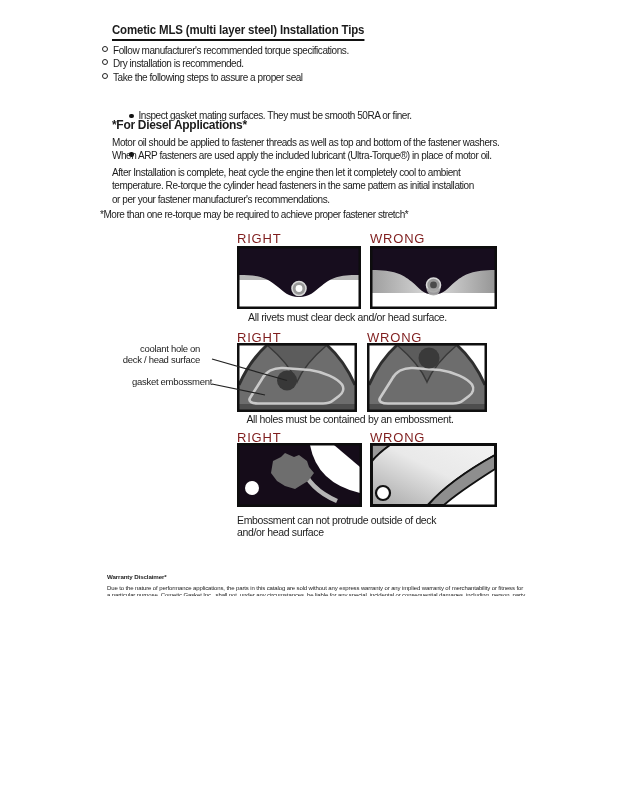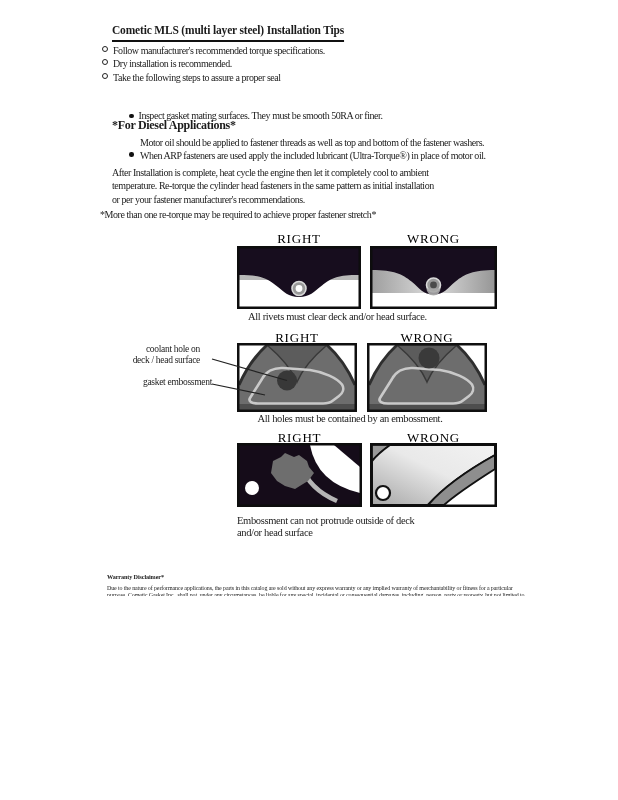--- a/index.html
+++ b/index.html
@@ -1,39 +1,39 @@
 <!DOCTYPE html>
 <html><head>
 <meta charset="utf-8">
 <style>
   html,body{margin:0;padding:0;background:#fff;}
   .page{
     position:relative;width:618px;height:596px;background:#ffffff;
-    font-family:Liberation Serif, serif;color:#1c1c1c;overflow:hidden;
+    font-family:Liberation Sans, sans-serif;color:#1c1c1c;overflow:hidden;
   }
   .abs{position:absolute;}
   .title{
     font-size:13.5px;font-weight:bold;letter-spacing:-0.2px;white-space:nowrap;
     border-bottom:2px solid #111;padding-bottom:2px;
     transform:scaleX(0.85);transform-origin:left top;
   }
   .body-txt{font-size:10px;letter-spacing:-0.45px;line-height:13.4px;}
   .line{white-space:nowrap;}
   .bullet-row{white-space:nowrap;}
   .b-marker{
     display:inline-block;width:4px;height:4px;border:1px solid #222;border-radius:50%;
     margin-right:5px;vertical-align:2px;
   }
   .b2{margin-left:27px;margin-top:25px;}
   .b-marker-solid{
     display:inline-block;width:4.5px;height:4.5px;background:#111;border-radius:50%;
     margin-right:5px;vertical-align:1px;
   }
   .sec-head{font-size:12px;font-weight:bold;letter-spacing:-0.3px;white-space:nowrap;}
-  .fig-label{font-size:13px;letter-spacing:0.8px;text-align:center;color:#000000;white-space:nowrap;}
+  .fig-label{font-size:13px;letter-spacing:0.8px;color:#7f1d1d;white-space:nowrap;}
   .fig-caption{font-size:10.5px;letter-spacing:-0.35px;white-space:nowrap;}
   .callout{font-size:9.5px;letter-spacing:-0.3px;line-height:10.5px;text-align:right;width:140px;white-space:nowrap;}
   .legal{font-size:6px;line-height:6.4px;letter-spacing:-0.02em;width:420px;color:#222;}
   .legal p{margin:0 0 5px 0;}
   .legal .lh{font-weight:bold;margin-bottom:5px;font-size:6.2px;}
   .doc-num{font-size:13px;letter-spacing:0.2px;white-space:nowrap;}
   svg{display:block;}
 </style>
 </head>
 <body>
@@ -44,21 +44,21 @@
 
   <div class="abs body-txt" style="left:102px;top:44px;">
     <div class="bullet-row"><span class="b-marker"></span><span>Follow manufacturer's recommended torque specifications.</span></div>
     <div class="bullet-row"><span class="b-marker"></span><span>Dry installation is recommended.</span></div>
     <div class="bullet-row"><span class="b-marker"></span><span>Take the following steps to assure a proper seal</span></div>
     <div class="bullet-row b2"><span class="b-marker-solid"></span><span>Inspect gasket mating surfaces.  They must be smooth 50RA or finer.</span></div>
     <div class="bullet-row b2"><span class="b-marker-solid"></span></div>
   </div>
 
   <div class="abs sec-head" style="left:112px;top:118px;text-align:right;">*For Diesel Applications*</div>
-  <div class="abs body-txt" style="left:112px;top:136px;margin-left:28px;">
+  <div class="abs body-txt" style="left:112px;top:136px;">
     <div class="line">Motor oil should be applied to fastener threads as well as top and bottom of the fastener washers.</div>
     <div class="line">When ARP fasteners are used apply the included lubricant (Ultra-Torque®) in place of motor oil.</div>
   </div>
   <div class="abs body-txt" style="left:112px;top:166px;">
     <div class="line">After Installation is complete, heat cycle the engine then let it completely cool to ambient</div>
     <div class="line">temperature. Re-torque the cylinder head fasteners in the same pattern as initial installation</div>
     <div class="line">or per your fastener manufacturer's recommendations.</div>
   </div>
   <div class="abs body-txt line" style="left:100px;top:208px;">*More than one re-torque may be required to achieve proper fastener stretch*</div>
 

